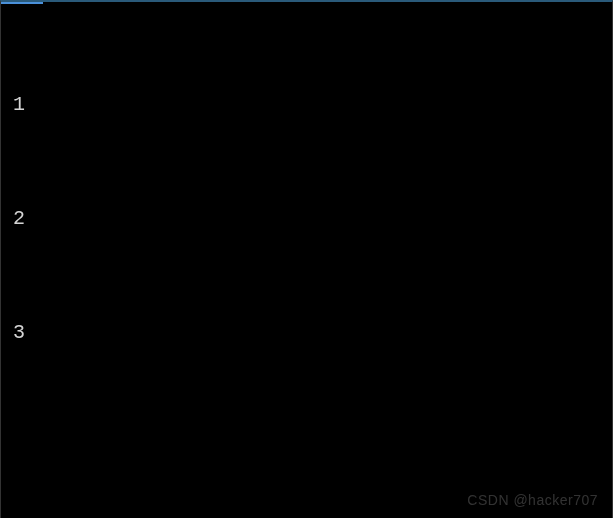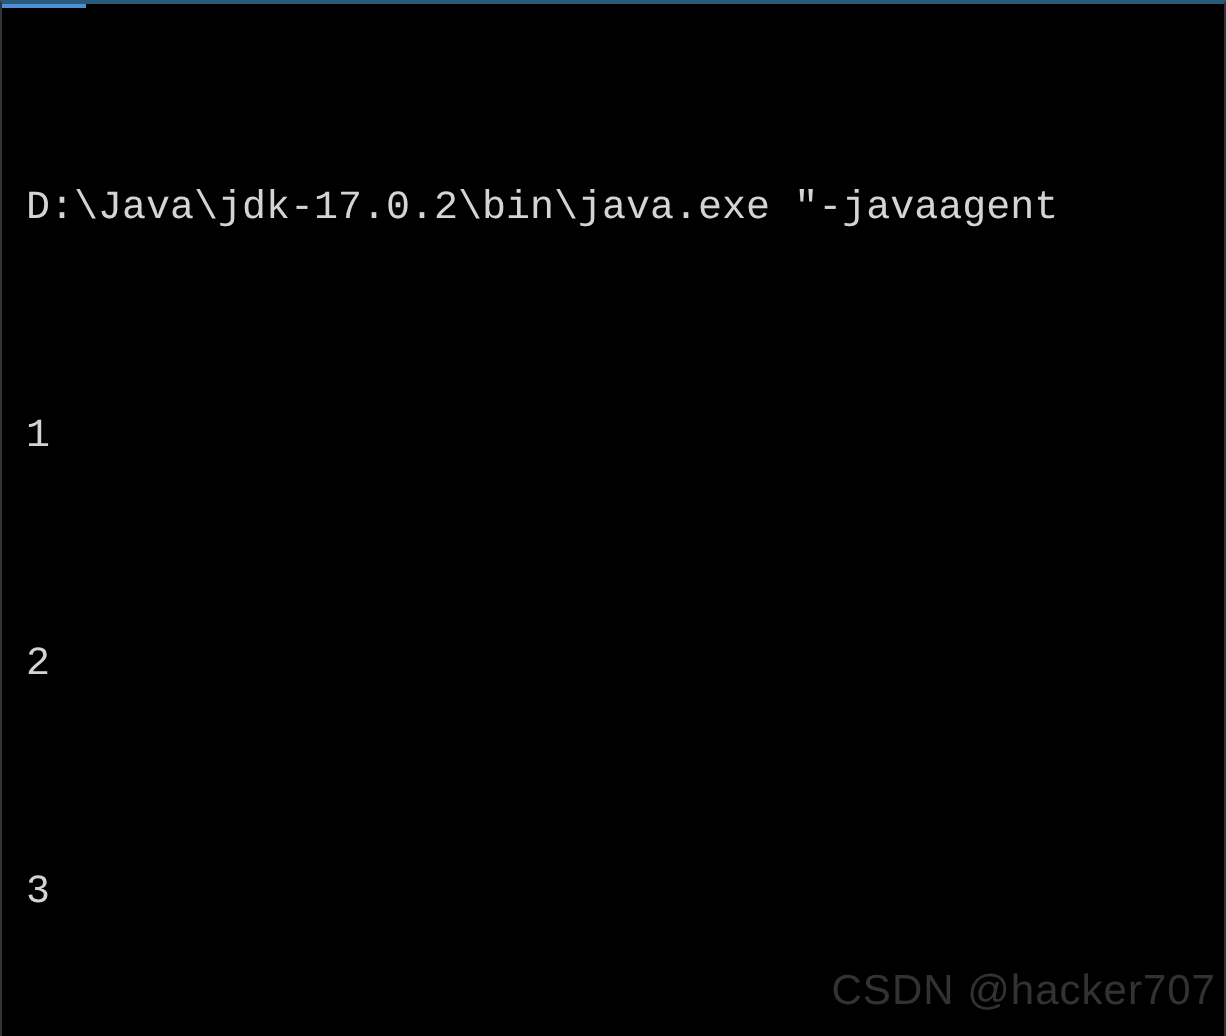--- a/index.html
+++ b/index.html
@@ -29,42 +29,41 @@
       color: #d4d4d4;
       white-space: nowrap;
       overflow: hidden;
     }
     .output-line {
       color: #d4d4d4;
     }
     .watermark {
       position: absolute;
       bottom: 10px;
-      right: 4px;
+      right: 14px;
       color: rgba(200, 200, 200, 0.25);
-      font-size: 21px;
+      font-size: 14px;
       font-family: Arial, sans-serif;
       letter-spacing: 0.5px;
     }
     .tab-indicator {
       position: absolute;
       top: 0;
       left: 0;
       width: 42px;
       height: 2px;
       background: #4a90d9;
     }
   </style>
 </head>
 <body>
 
 <div class="tab-indicator"></div>
 
 <div class="console">
-  <div class="command-line">D:\Java\jdk-17.0.2\bin\java.exe "-javaagent</div>
   <div class="output-line">1</div>
   <div class="output-line">2</div>
   <div class="output-line">3</div>
   
   
   
   
   
   
   

